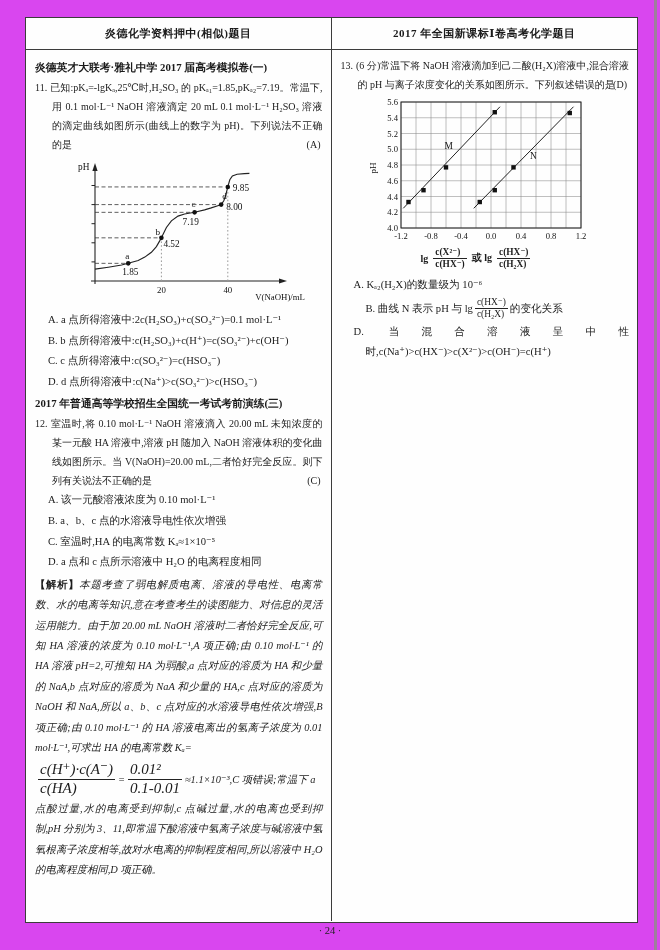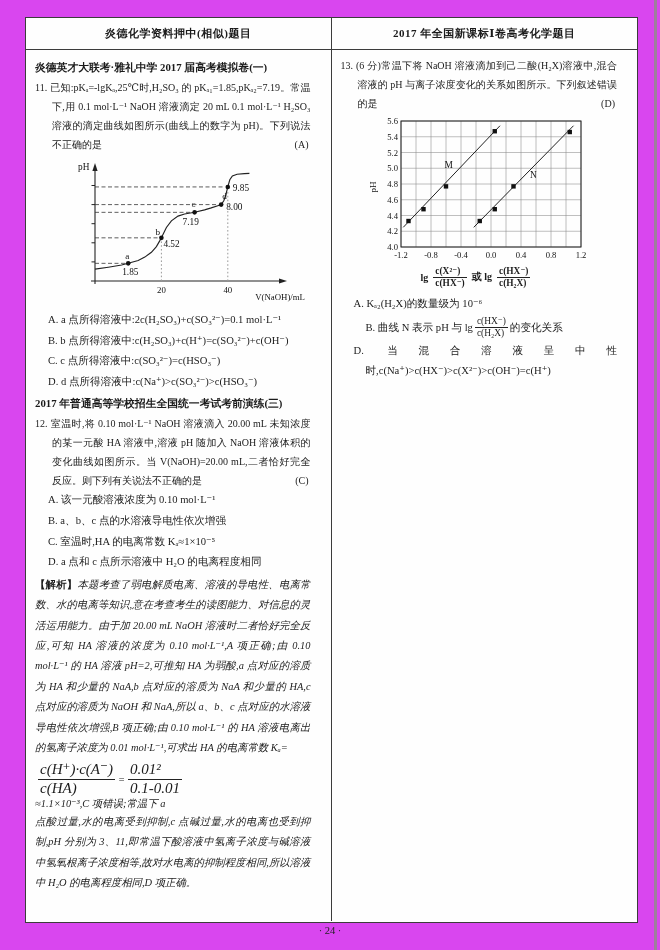--- a/index.html
+++ b/index.html
@@ -4,21 +4,21 @@
 <style>
   html,body{margin:0;padding:0;}
   body{width:660px;height:950px;background:#f6f5f2;font-family:"Liberation Serif","DejaVu Serif",serif;color:#1b1b1b;}
   .page{position:relative;width:660px;height:950px;background:#d946ef;overflow:hidden;}
   .scan-edge-right{position:absolute;top:0;right:3px;width:3px;height:950px;background:#8f8d88;opacity:.8;}
   .frame{position:absolute;left:25px;top:17px;width:611px;height:904px;border:1.3px solid #3c3c3c;background:#fefefe;}
   .hdr{display:grid;grid-template-columns:1fr 1fr;height:31px;border-bottom:1px solid #3c3c3c;}
   .hcell{display:flex;align-items:center;justify-content:center;font-weight:700;font-size:11px;letter-spacing:.5px;}
   .hcell.left{border-right:1px solid #3c3c3c;}
   .cols{display:grid;grid-template-columns:1fr 1fr;height:871px;}
-  .col{padding:6px 20px 0 9px;overflow:hidden;}
+  .col{padding:6px 8px 0 9px;overflow:hidden;}
   .colL{border-right:1px solid #3c3c3c;}
   .sec-title{font-size:10.8px;font-weight:700;line-height:22px;}
   .q{position:relative;font-size:10px;line-height:19px;text-align:justify;padding-left:17px;text-indent:-17px;}
   .q .qnum{margin-right:3px;}
   .q .ans{position:absolute;right:2px;bottom:0;text-indent:0;}
   .opts{padding-left:13px;}
   .opt{font-size:10.6px;line-height:20.6px;padding-left:12px;text-indent:-12px;text-align:justify;}
   .fig1{margin:3px 0 2px 38px;}
   .fig2{margin:2px 0 0 26px;}
   .xlabel2{display:flex;align-items:center;justify-content:center;font-size:10px;width:220px;margin:-1px 0 5px 26px;gap:3px;font-weight:bold;}

